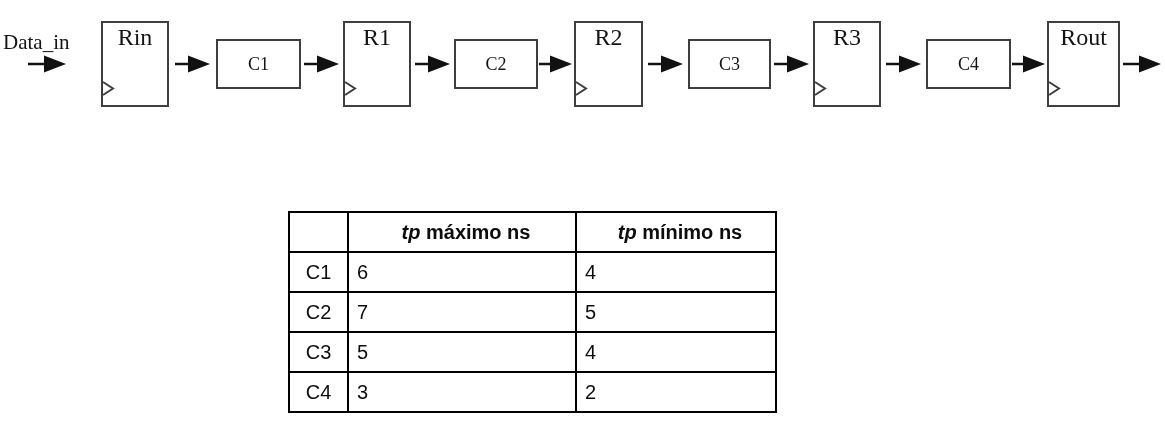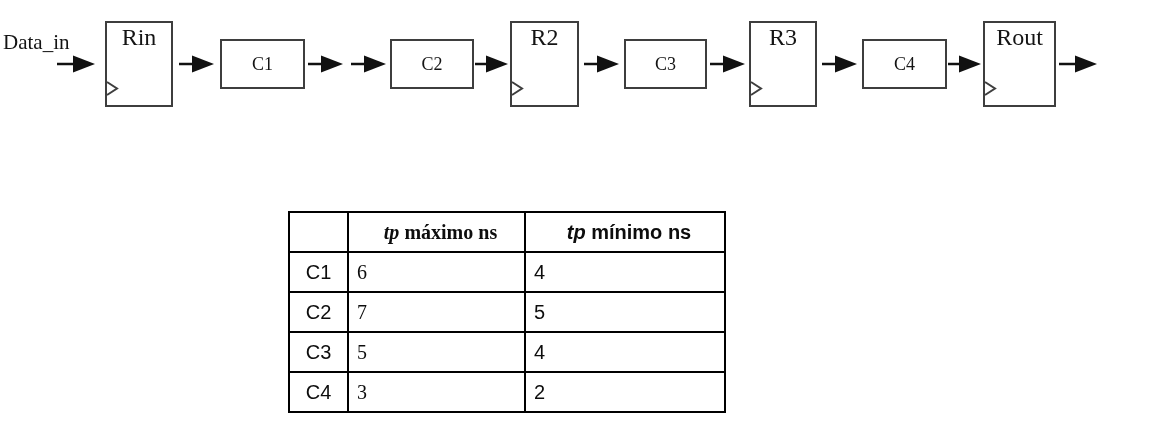--- a/index.html
+++ b/index.html
@@ -20,21 +20,21 @@
     left: 0; top: 8px;
     width: 1165px; height: 112px;
     display: flex;
     align-items: center;
   }
   .datain-group {
     width: 94px;
     margin-left: 3px;
     display: flex;
     flex-direction: column;
-    align-items: flex-end;
+    align-items: center;
     transform: translateY(-12px);
   }
   .datain-label {
     align-self: flex-start;
     font-size: 21px;
     line-height: 24px;
     white-space: nowrap;
   }
   .reg {
     position: relative;
@@ -95,21 +95,21 @@
   }
   .timing-table th, .timing-table td {
     border: 2px solid #000000;
     height: 40px;
     padding: 0;
     background: #ffffff;
   }
   .timing-table th { font-weight: bold; text-align: center; }
   .timing-table th .tp-em { font-style: italic; }
   .col-name  { width: 59px;  text-align: center; }
-  .col-max   { width: 177px; text-align: left; padding-left: 8px !important; font-family: Liberation Serif, serif; }
+  .col-max   { width: 228px; text-align: left; padding-left: 8px !important; }
   .col-min   { width: 200px; text-align: left; padding-left: 8px !important; border-radius: 18px; }
 </style>
 </head>
 <body>
 
 <div class="canvas">
 
   <div class="diagram">
 
     <div class="datain-group">
@@ -140,20 +140,26 @@
       <span>C1</span>
     </div>
 
     <span class="arrow w-a2">
       <svg width="36" height="20">
           <line x1="0" y1="10" x2="16" y2="10" stroke="#111111" stroke-width="2.5"></line>
           <polygon points="13,1.5 13,18.5 35,10" fill="#111111"></polygon>
         </svg>
     </span>
 
+    <div class="reg w-r1">
+      <span class="reg-label">R1</span>
+      <svg class="clk" width="14" height="16">
+          <polyline points="1,1 11,7.5 1,14" fill="none" stroke="#3e3e3e" stroke-width="2"></polyline>
+        </svg>
+    </div>
 
     <span class="arrow w-a3">
       <svg width="36" height="20">
           <line x1="0" y1="10" x2="16" y2="10" stroke="#111111" stroke-width="2.5"></line>
           <polygon points="13,1.5 13,18.5 35,10" fill="#111111"></polygon>
         </svg>
     </span>
 
     <div class="combo w-c2">
       <span>C2</span>

